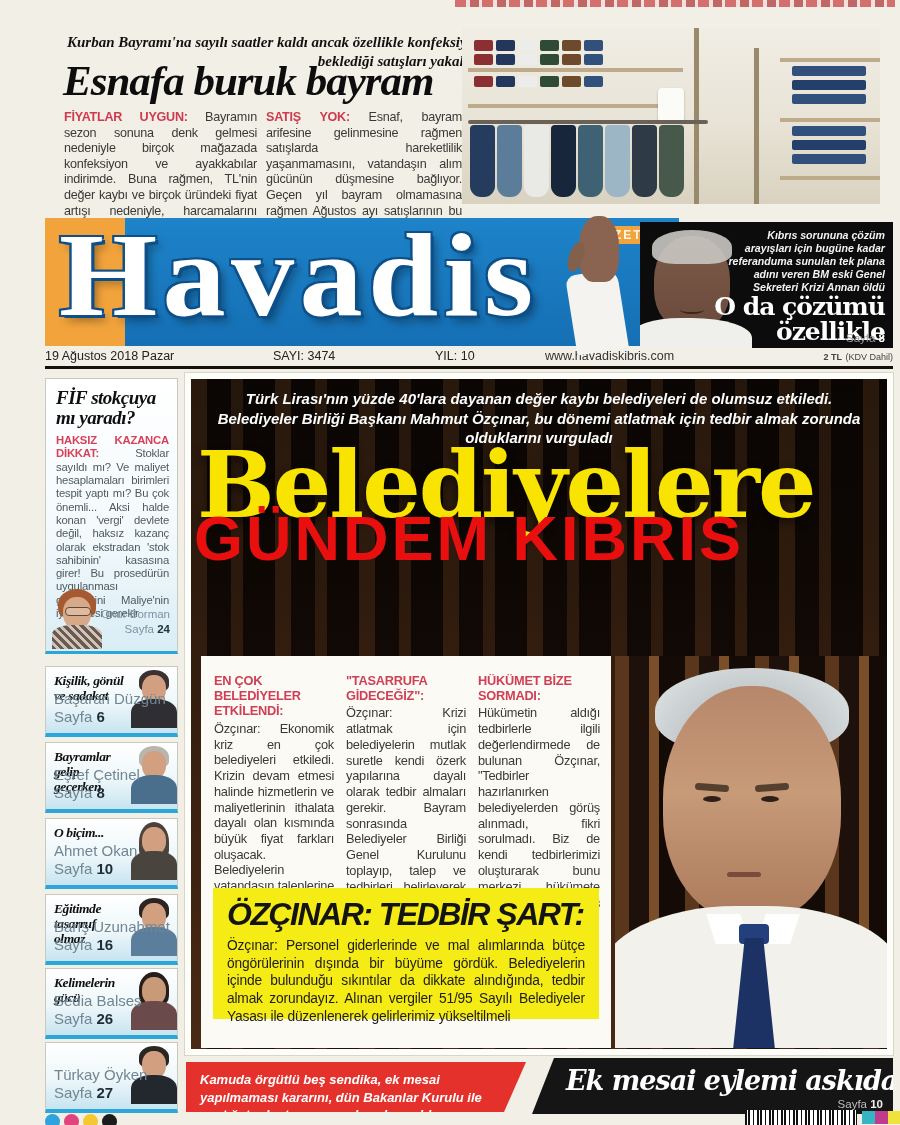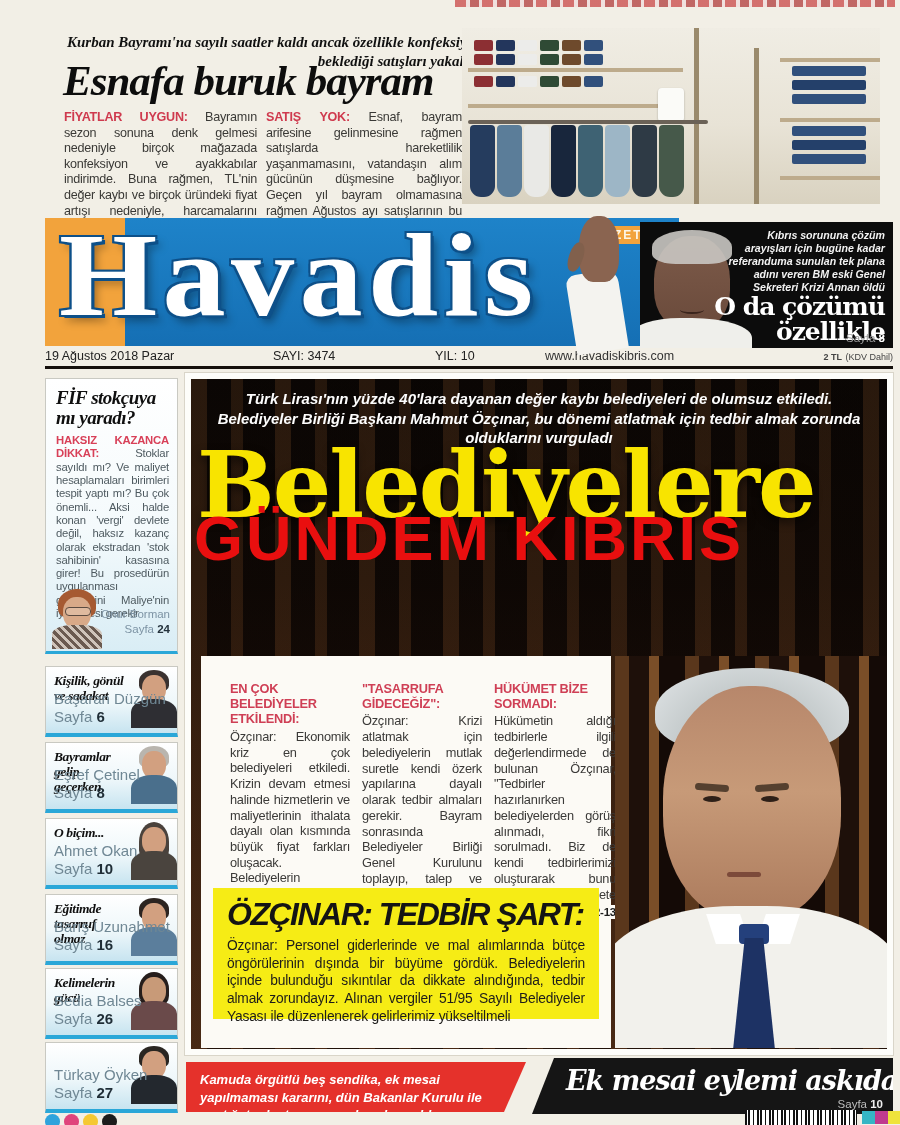--- a/index.html
+++ b/index.html
@@ -125,22 +125,22 @@
     background:repeating-linear-gradient(90deg,rgba(120,72,34,.55) 0 16px,rgba(10,5,3,.9) 16px 40px,rgba(160,96,44,.35) 40px 52px,rgba(8,4,2,.9) 52px 84px);}
   .ms-intro{position:absolute;left:20px;top:10px;width:656px;text-align:center;color:#fdfdfd;
     font-weight:bold;font-style:italic;font-size:15px;line-height:1.3;}
   .ms-h1{position:absolute;left:6px;top:52px;width:690px;font-family:"DejaVu Serif",serif;font-weight:bold;
     font-size:92px;letter-spacing:-2px;color:#f8e400;text-shadow:0 4px 10px rgba(0,0,0,.65);}
   .ms-h2{position:absolute;left:6px;top:160px;width:690px;font-family:"DejaVu Serif",serif;font-weight:bold;
     font-size:92px;letter-spacing:-2px;color:#ffffff;text-shadow:0 4px 10px rgba(0,0,0,.65);}
   .watermark{position:absolute;left:3px;top:123px;z-index:9;font-weight:bold;font-size:63px;letter-spacing:3px;
     color:#e90f0f;white-space:nowrap;}
   .ms-panel{position:absolute;left:10px;top:277px;width:410px;height:392px;background:#fcfaf5;}
-  .ms-col{position:absolute;top:12px;width:120px;font-size:12.8px;line-height:1.23;letter-spacing:-.25px;
-    color:#3b3a38;text-align:justify;margin-left:16px;}
+  .ms-col{position:absolute;top:4px;width:120px;font-size:12.8px;line-height:1.23;letter-spacing:-.25px;
+    color:#3b3a38;text-align:justify;}
   .ms-col .lbl{display:block;color:#cf3f55;font-weight:bold;font-size:12.8px;line-height:1.2;margin-bottom:2px;text-align:left;}
   .ms-col.m1{left:13px;} .ms-col.m2{left:145px;} .ms-col.m3{left:277px;width:122px;}
   .ms-colpage{position:absolute;right:0;bottom:-1px;color:#8a8a86;font-size:11.5px;background:#fcfaf5;padding-left:4px;}
   .ms-colpage b{color:#1c1c1c;}
   .yellow-box{position:absolute;left:12px;top:232px;width:386px;height:131px;background:#f6ec15;}
   .yb-title{font-family:"Liberation Sans",sans-serif;font-weight:bold;font-style:italic;font-size:32px;
     letter-spacing:-1.5px;color:#141414;padding:8px 10px 2px 14px;white-space:nowrap;}
   .yb-text{padding:2px 14px 0 14px;font-size:13.8px;line-height:1.28;letter-spacing:-.2px;color:#1d1c1a;text-align:justify;}
   .oz-photo{position:absolute;left:424px;top:277px;width:272px;height:392px;overflow:hidden;
     background:repeating-linear-gradient(90deg,#5a371c 0 14px,#1e100a 14px 34px,#7a4e28 34px 44px,#140a06 44px 70px);}

